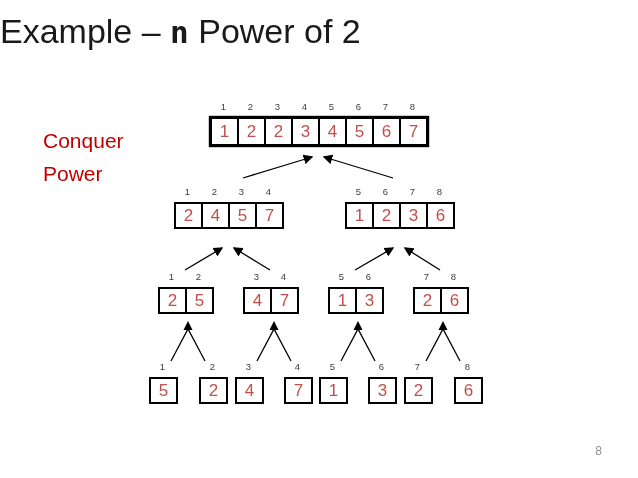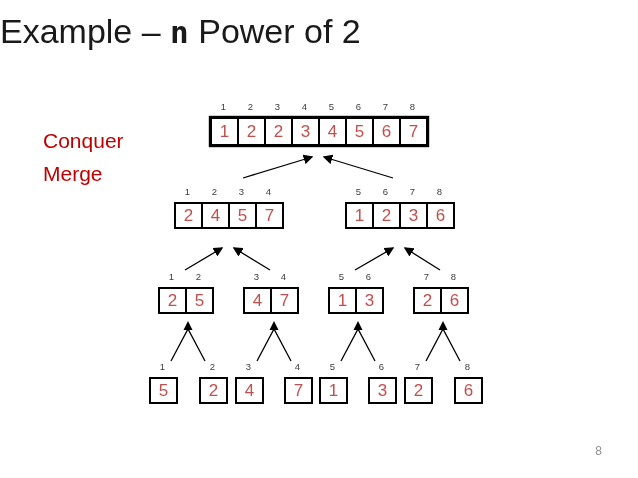--- a/index.html
+++ b/index.html
@@ -40,21 +40,21 @@
 </style>
 </head>
 <body style="--value-red: #c0504d; --label-red: #c00000; --border-black: #000000; --index-color: #3d3d3d; --title-color: #1a1a1a; --page-gray: #8f8f8f;">
 
 <div class="slide">
 
   <div class="title"><span>Example – </span><span class="emph">n</span><span> Power of 2</span></div>
 
   <div class="side-label">
     <div>Conquer</div>
-    <div>Merge</div>
+    <div>Power</div>
   </div>
 
   <div id="tree">
       <div class="array thick" style="left: 210px; top: 117px;">
         <div class="idx-row">
           <div class="idx">1</div>
           <div class="idx">2</div>
           <div class="idx">3</div>
           <div class="idx">4</div>
           <div class="idx">5</div>

